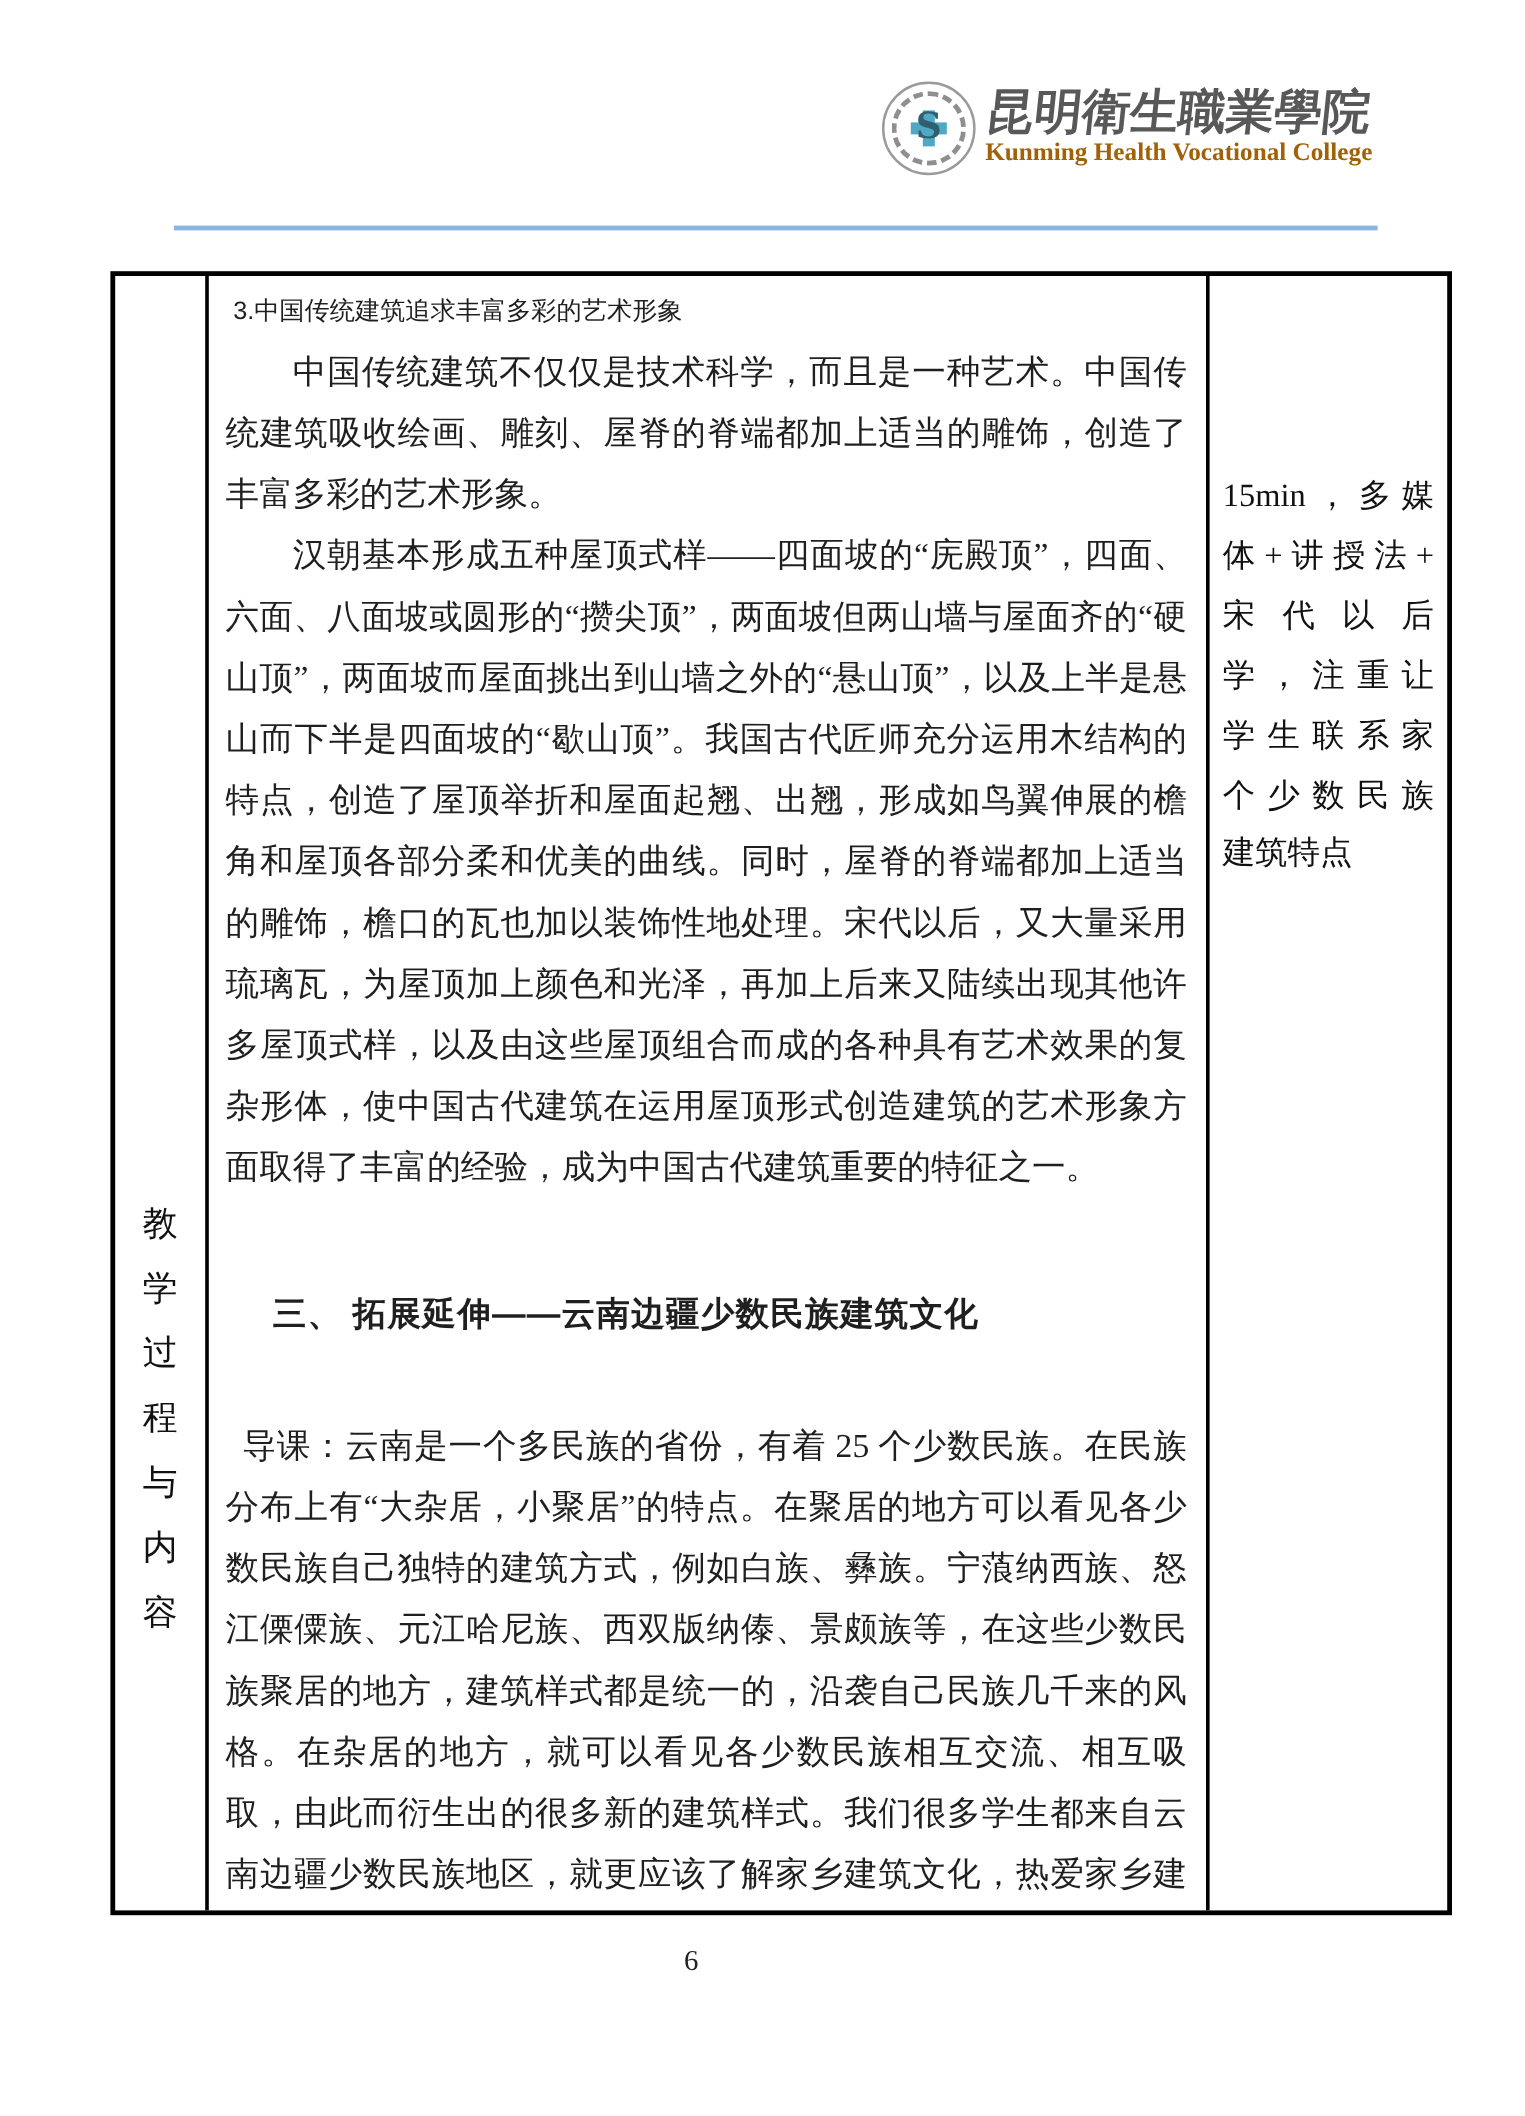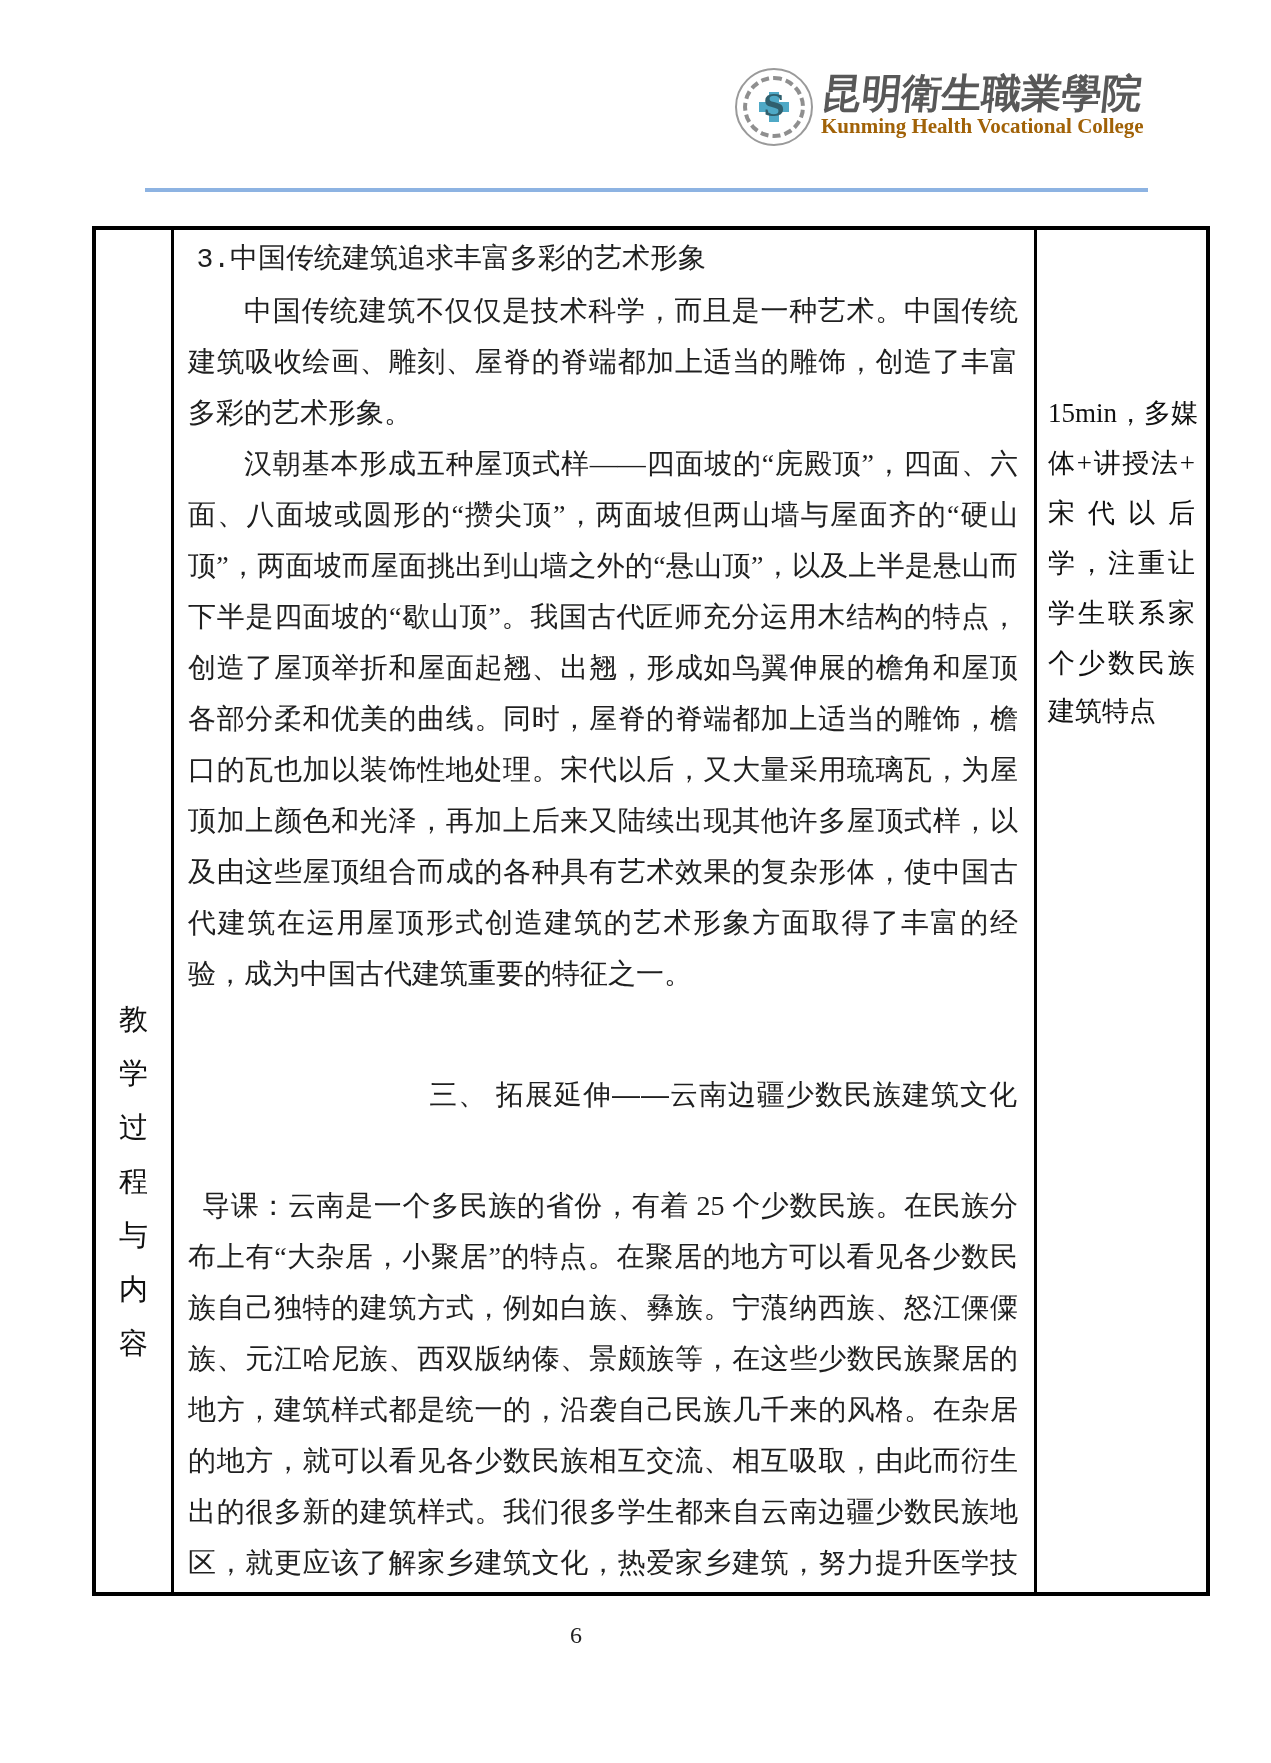--- a/index.html
+++ b/index.html
@@ -56,36 +56,36 @@
     width:78px; border-right:3px solid #000; position:relative;
   }
   .v-label {
     position:absolute; top:770px; left:0; width:100%;
     display:flex; flex-direction:column; align-items:center; gap:14px;
     font-size:29px; color:#111; font-family:"Liberation Serif", serif;
   }
   .col-main {
     flex:1; border-right:3px solid #000; padding:4px 16px 0 14px; overflow:hidden;
   }
-  .col-right { width:169px; position:relative; overflow:hidden; }
+  .col-right { width:198px; position:relative; overflow:hidden; }
 
   
   .h-sub {
-    font-size:28px; font-weight:normal; line-height:51px; text-indent:0.3em;
-    font-family:Liberation Mono, monospace;
+    font-size:21px; font-weight:normal; line-height:51px; text-indent:0.3em;
+    font-family:Liberation Sans, sans-serif;
   }
   .para {
     font-size:28px; line-height:51px; text-align:justify; text-indent:2em;
     font-family:"Liberation Serif", serif;
   }
   .para.lead { text-indent:0.5em; margin-top:60px; }
   .h-bold {
     margin-top:70px; margin-left:1.4em;
-    font-size:28px; font-weight:normal; line-height:51px;
-    font-family:"Liberation Sans", sans-serif; letter-spacing:1px;text-align:right;
+    font-size:28px; font-weight:bold; line-height:51px;
+    font-family:"Liberation Sans", sans-serif; letter-spacing:1px;
   }
 
   
   .note { position:absolute; left:11px; right:11px; font-size:27px; color:#111; }
   .note .ln { line-height:50px; text-align:justify; text-align-last:justify; white-space:nowrap; }
   .note .ln:last-child { text-align-last:left;font-family:Liberation Mono, monospace; }
   .note-1 { top:158px; }
   .note-2 { top:1148px; }
   .note-2 .ln { line-height:46px; }
 

